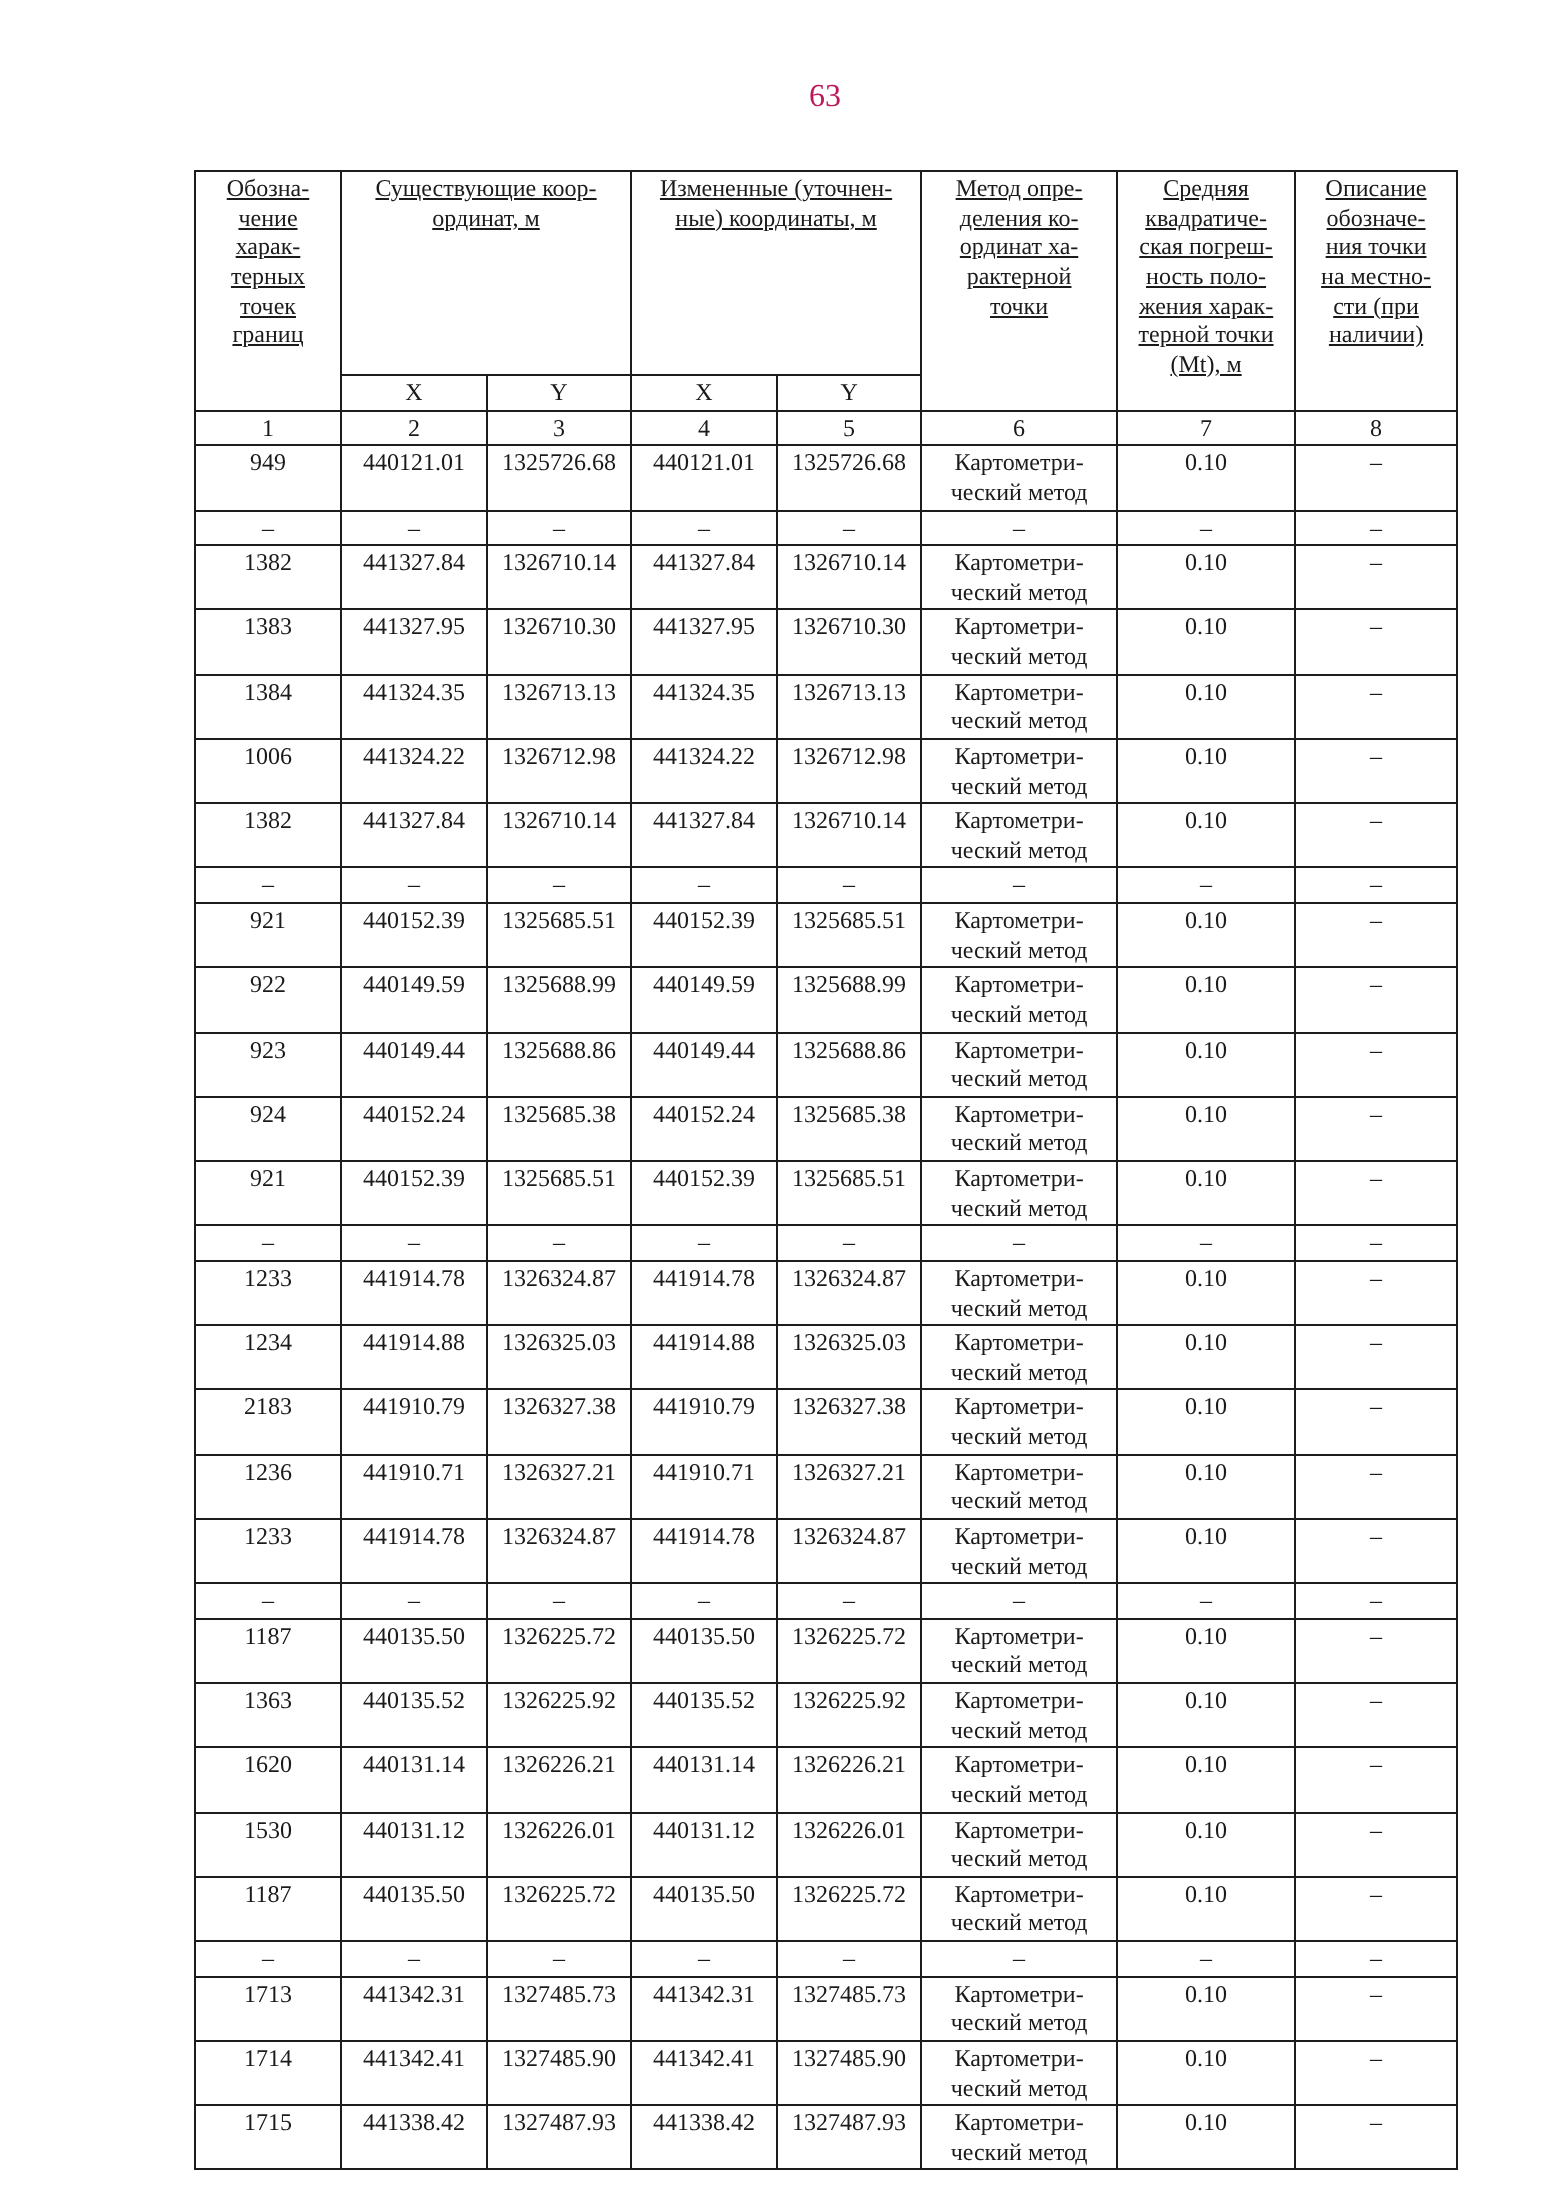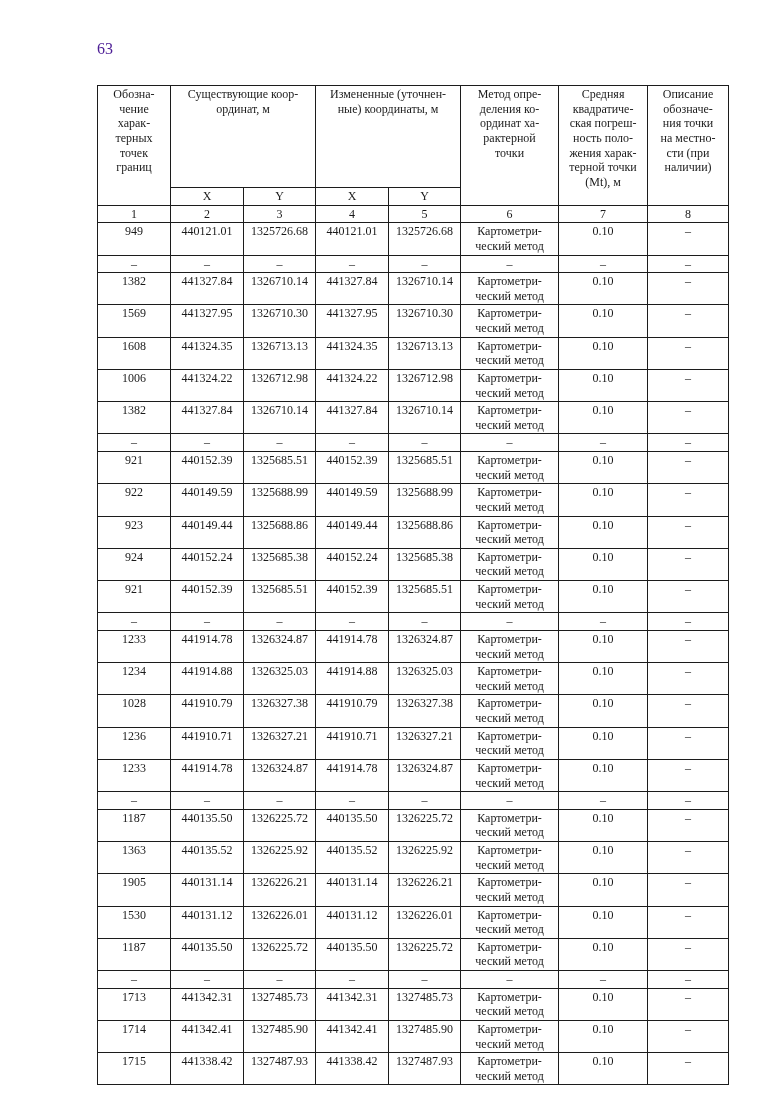--- a/index.html
+++ b/index.html
@@ -14,23 +14,23 @@
     background: #ffffff;
     color: #1a1a1a;
     font-family: "Liberation Serif", "DejaVu Serif", serif;
     overflow: hidden;
   }
   .page-number {
     position: absolute;
     top: 40px;
     left: 97px;
     width: 631px;
-    text-align: left;
+    text-align: center;
     font-size: 16px;
-    color: #4c1d95;
+    color: #be185d;
   }
   table.coords-table {
     position: absolute;
     top: 85px;
     left: 97px;
     border-collapse: collapse;
     table-layout: fixed;
     width: 631px;
   }
   .coords-table th,
@@ -47,21 +47,21 @@
   }
   .col-1 { width: 73px; }
   .col-2 { width: 73px; }
   .col-3 { width: 72px; }
   .col-4 { width: 73px; }
   .col-5 { width: 72px; }
   .col-6 { width: 98px; }
   .col-7 { width: 89px; }
   .col-8 { width: 81px; }
 
-  tr.hdr-main th { height: 99px; }
+  tr.hdr-main th { height: 99px; text-decoration: underline; }
   tr.hdr-xy th   { height: 12px; vertical-align: middle; }
   tr.hdr-nums th { height: 12px; vertical-align: middle; }
   tr.data-row td { height: 27px; }
   tr.dash-row td { height: 14px; }
 </style>
 </head>
 <body>
 
 <div class="page">
 
@@ -153,32 +153,32 @@
           <td>441327.84</td>
           <td>1326710.14</td>
           <td>441327.84</td>
           <td>1326710.14</td>
           <td>Картометри-
 ческий метод</td>
           <td>0.10</td>
           <td>–</td>
         </tr>
         <tr class="data-row">
-          <td>1569</td>
+          <td>1383</td>
           <td>441327.95</td>
           <td>1326710.30</td>
           <td>441327.95</td>
           <td>1326710.30</td>
           <td>Картометри-
 ческий метод</td>
           <td>0.10</td>
           <td>–</td>
         </tr>
         <tr class="data-row">
-          <td>1608</td>
+          <td>1384</td>
           <td>441324.35</td>
           <td>1326713.13</td>
           <td>441324.35</td>
           <td>1326713.13</td>
           <td>Картометри-
 ческий метод</td>
           <td>0.10</td>
           <td>–</td>
         </tr>
         <tr class="data-row">
@@ -294,21 +294,21 @@
           <td>441914.88</td>
           <td>1326325.03</td>
           <td>441914.88</td>
           <td>1326325.03</td>
           <td>Картометри-
 ческий метод</td>
           <td>0.10</td>
           <td>–</td>
         </tr>
         <tr class="data-row">
-          <td>1028</td>
+          <td>2183</td>
           <td>441910.79</td>
           <td>1326327.38</td>
           <td>441910.79</td>
           <td>1326327.38</td>
           <td>Картометри-
 ческий метод</td>
           <td>0.10</td>
           <td>–</td>
         </tr>
         <tr class="data-row">
@@ -359,21 +359,21 @@
           <td>440135.52</td>
           <td>1326225.92</td>
           <td>440135.52</td>
           <td>1326225.92</td>
           <td>Картометри-
 ческий метод</td>
           <td>0.10</td>
           <td>–</td>
         </tr>
         <tr class="data-row">
-          <td>1905</td>
+          <td>1620</td>
           <td>440131.14</td>
           <td>1326226.21</td>
           <td>440131.14</td>
           <td>1326226.21</td>
           <td>Картометри-
 ческий метод</td>
           <td>0.10</td>
           <td>–</td>
         </tr>
         <tr class="data-row">

